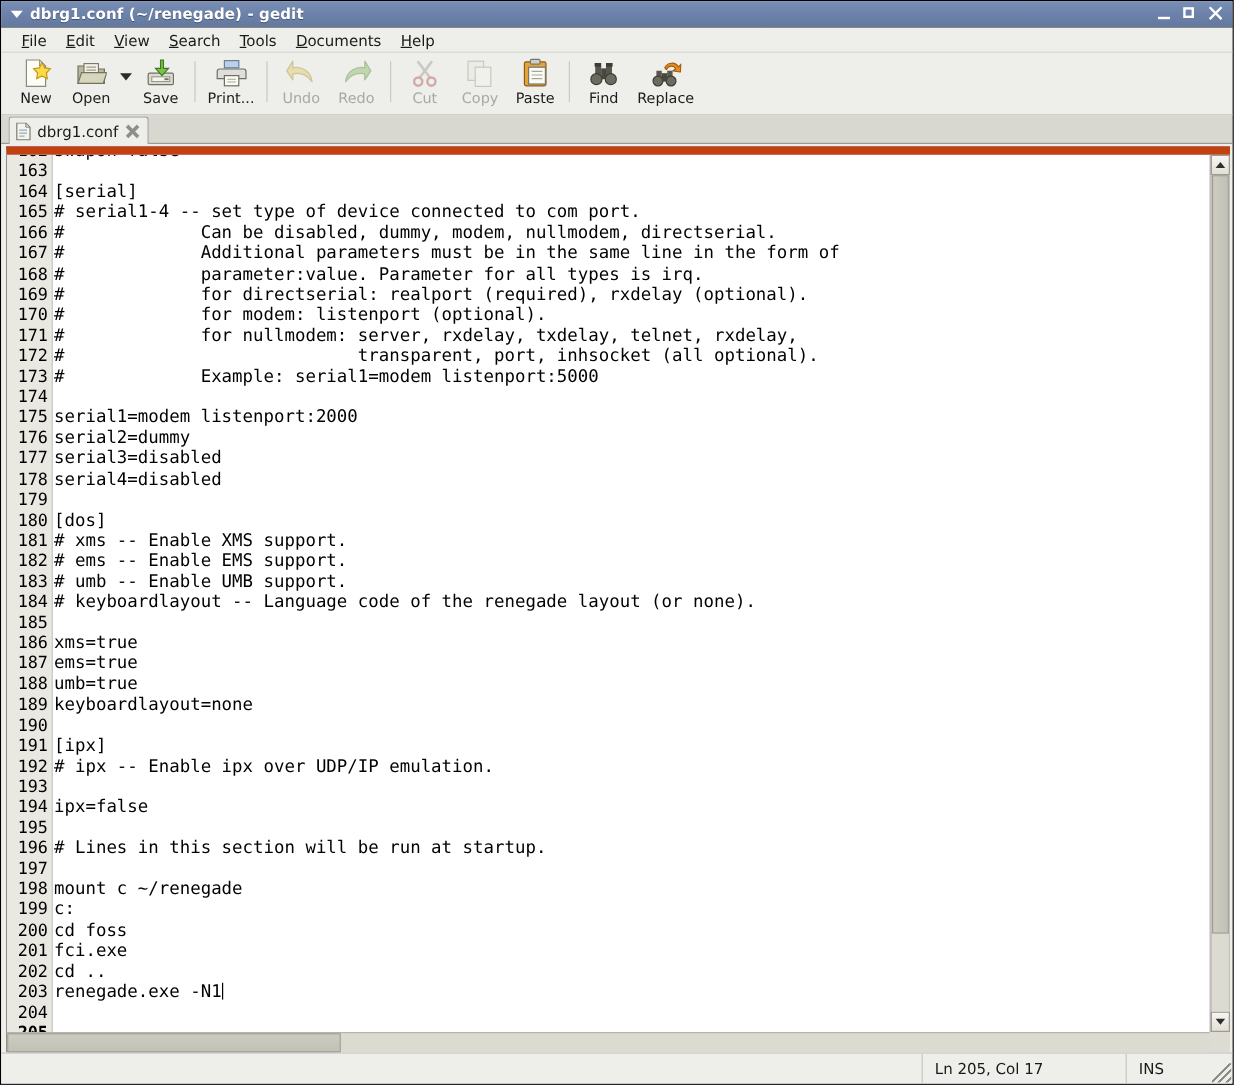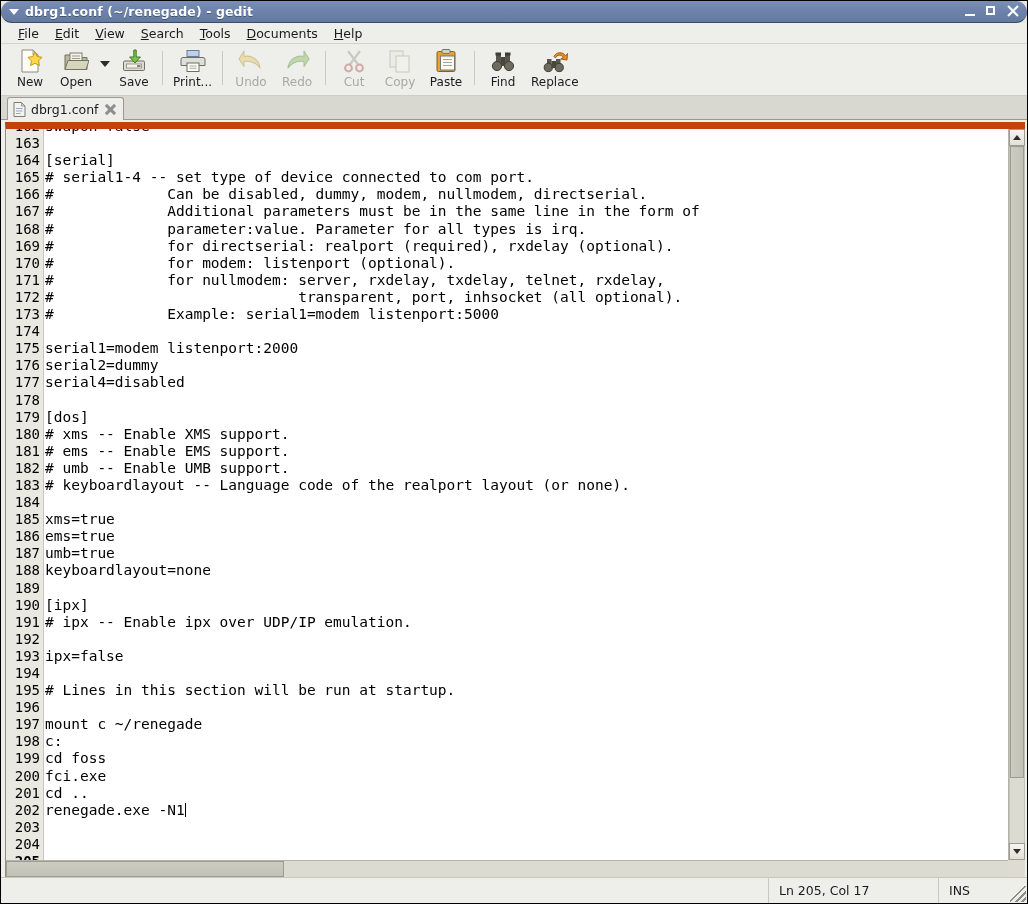--- a/index.html
+++ b/index.html
@@ -26,21 +26,20 @@
   #titlebar {
     height: 22px;
     background: linear-gradient(to bottom, #7a8fb5 0%, #6d83ab 45%, #64799f 100%);
     border-bottom: 1px solid #3c4a63;
     display: flex;
     align-items: center;
     padding: 0 2px 0 6px;
     box-sizing: border-box;
     flex: 0 0 auto;
     position: relative;
-    border-radius: 11px;
   }
   #titlebar .menu-arrow {
     width: 14px; height: 14px;
     display: inline-flex;
     align-items: center; justify-content: center;
     margin-right: 4px;
   }
   #titlebar .menu-arrow::after {
     content: "";
     width: 0; height: 0;
@@ -633,27 +632,28 @@
               <div class="cl">#             Additional parameters must be in the same line in the form of</div>
               <div class="cl">#             parameter:value. Parameter for all types is irq.</div>
               <div class="cl">#             for directserial: realport (required), rxdelay (optional).</div>
               <div class="cl">#             for modem: listenport (optional).</div>
               <div class="cl">#             for nullmodem: server, rxdelay, txdelay, telnet, rxdelay,</div>
               <div class="cl">#                            transparent, port, inhsocket (all optional).</div>
               <div class="cl">#             Example: serial1=modem listenport:5000</div>
               <div class="cl"></div>
               <div class="cl">serial1=modem listenport:2000</div>
               <div class="cl">serial2=dummy</div>
+              <div class="cl">serial3=disabled</div>
               <div class="cl">serial4=disabled</div>
               <div class="cl"></div>
               <div class="cl">[dos]</div>
               <div class="cl"># xms -- Enable XMS support.</div>
               <div class="cl"># ems -- Enable EMS support.</div>
               <div class="cl"># umb -- Enable UMB support.</div>
-              <div class="cl"># keyboardlayout -- Language code of the realport layout (or none).</div>
+              <div class="cl"># keyboardlayout -- Language code of the renegade layout (or none).</div>
               <div class="cl"></div>
               <div class="cl">xms=true</div>
               <div class="cl">ems=true</div>
               <div class="cl">umb=true</div>
               <div class="cl">keyboardlayout=none</div>
               <div class="cl"></div>
               <div class="cl">[ipx]</div>
               <div class="cl"># ipx -- Enable ipx over UDP/IP emulation.</div>
               <div class="cl"></div>
               <div class="cl">ipx=false</div>

